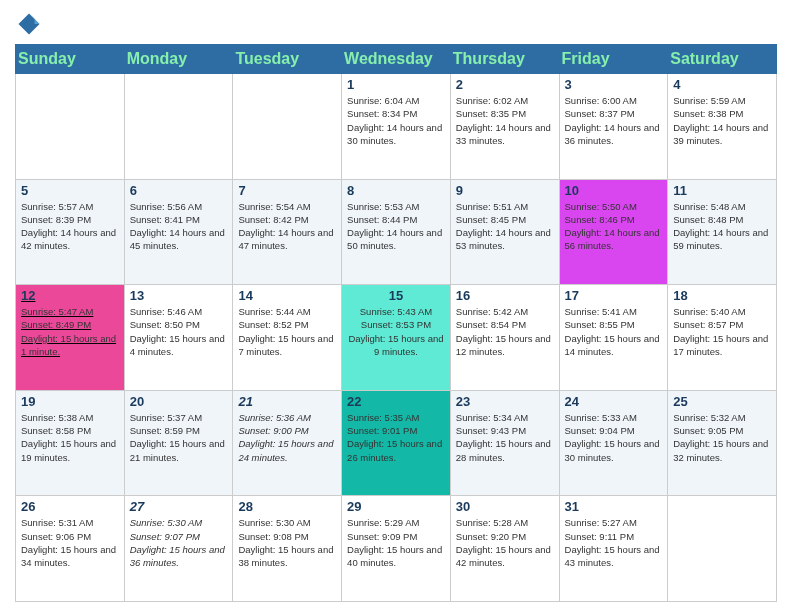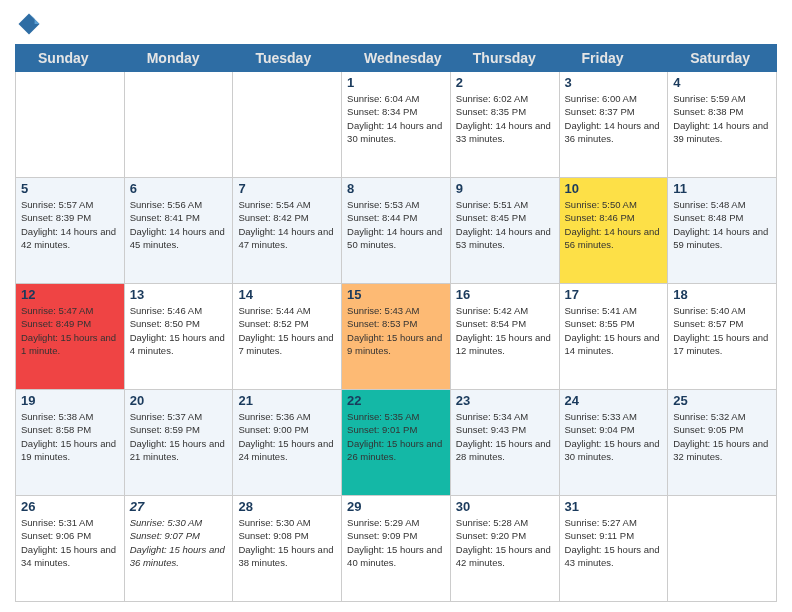--- a/index.html
+++ b/index.html
@@ -54,24 +54,24 @@
     }
     .calendar {
       flex: 1;
       border: 1px solid #ccc;
       border-collapse: collapse;
       width: 100%;
       table-layout: fixed;
     }
     .calendar th {
       background-color: #2e6da4;
-      color: #e5e5e5;
+      color: #86efac;
       text-align: left;
-      padding: 5px 22px;
-      font-size: 14px;
+      padding: 5px 2px;
+      font-size: 16px;
       border: 1px solid #2e6da4;
     }
     .calendar td {
       vertical-align: top;
       border: 1px solid #ccc;
       padding: 3px 5px;
       height: 88px;
       width: 113px;
     }
     .day-number {
@@ -194,58 +194,58 @@
 Daylight: 14 hours
 and 50 minutes.</div>
           </td>
           <td style="background-color: rgb(240, 245, 250);">
             <div class="day-number">9</div>
             <div class="day-info">Sunrise: 5:51 AM
 Sunset: 8:45 PM
 Daylight: 14 hours
 and 53 minutes.</div>
           </td>
-          <td style="background-color: #fde047;">
+          <td style="background-color: #d946ef;">
             <div class="day-number">10</div>
             <div class="day-info">Sunrise: 5:50 AM
 Sunset: 8:46 PM
 Daylight: 14 hours
 and 56 minutes.</div>
           </td>
           <td style="background-color: rgb(240, 245, 250);">
             <div class="day-number">11</div>
             <div class="day-info">Sunrise: 5:48 AM
 Sunset: 8:48 PM
 Daylight: 14 hours
 and 59 minutes.</div>
           </td>
         </tr>
         <tr>
-          <td style="background-color: #ef4444;">
+          <td style="background-color: #ec4899; text-decoration: underline;">
             <div class="day-number">12</div>
             <div class="day-info">Sunrise: 5:47 AM
 Sunset: 8:49 PM
 Daylight: 15 hours
 and 1 minute.</div>
           </td>
           <td style="background-color: rgb(255, 255, 255);">
             <div class="day-number">13</div>
             <div class="day-info">Sunrise: 5:46 AM
 Sunset: 8:50 PM
 Daylight: 15 hours
 and 4 minutes.</div>
           </td>
           <td style="background-color: rgb(255, 255, 255);">
             <div class="day-number">14</div>
             <div class="day-info">Sunrise: 5:44 AM
 Sunset: 8:52 PM
 Daylight: 15 hours
 and 7 minutes.</div>
           </td>
-          <td style="background-color: #fdba74;">
+          <td style="background-color: #5eead4; text-align: center;">
             <div class="day-number">15</div>
             <div class="day-info">Sunrise: 5:43 AM
 Sunset: 8:53 PM
 Daylight: 15 hours
 and 9 minutes.</div>
           </td>
           <td style="background-color: rgb(255, 255, 255);">
             <div class="day-number">16</div>
             <div class="day-info">Sunrise: 5:42 AM
 Sunset: 8:54 PM
@@ -275,21 +275,21 @@
 Daylight: 15 hours
 and 19 minutes.</div>
           </td>
           <td style="background-color: rgb(240, 245, 250);">
             <div class="day-number">20</div>
             <div class="day-info">Sunrise: 5:37 AM
 Sunset: 8:59 PM
 Daylight: 15 hours
 and 21 minutes.</div>
           </td>
-          <td style="background-color: rgb(240, 245, 250);">
+          <td style="background-color: rgb(240, 245, 250); font-style: italic;">
             <div class="day-number">21</div>
             <div class="day-info">Sunrise: 5:36 AM
 Sunset: 9:00 PM
 Daylight: 15 hours
 and 24 minutes.</div>
           </td>
           <td style="background-color: #14b8a6; margin-left: 11px;">
             <div class="day-number">22</div>
             <div class="day-info">Sunrise: 5:35 AM
 Sunset: 9:01 PM

